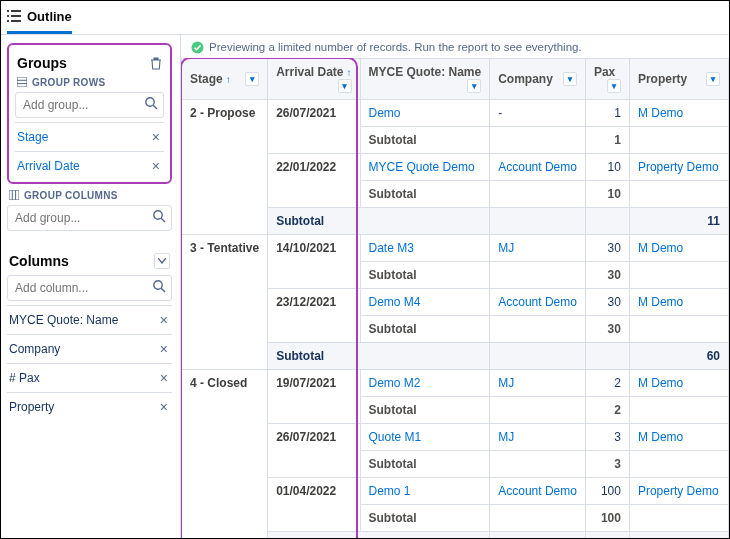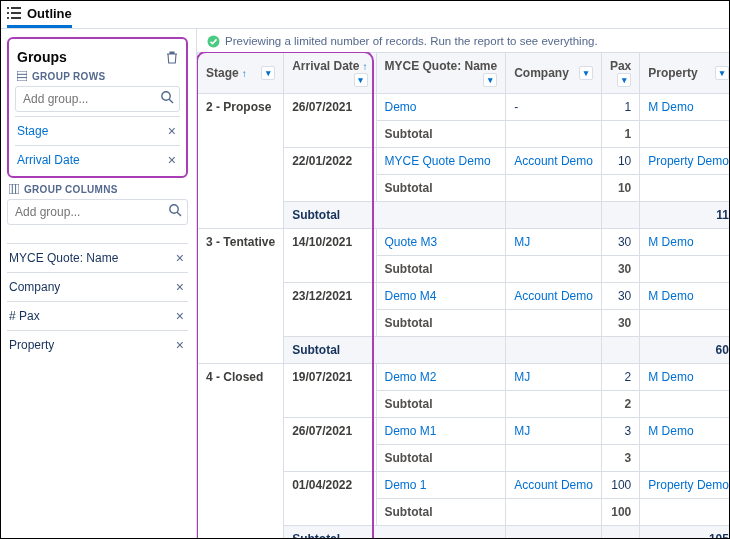--- a/index.html
+++ b/index.html
@@ -1,29 +1,29 @@
 <!DOCTYPE html>
 <html><head>
 <meta charset="utf-8">
 <style>
   * { box-sizing: border-box; margin: 0; padding: 0; }
   body { font-family: -apple-system, BlinkMacSystemFont, "Segoe UI", Arial, sans-serif; font-size: 12px; color: #16325c; background: #fff; width: 730px; height: 539px; overflow: hidden; border: 1px solid #000; }
   .shell { width: 100%; height: 100%; position: relative; display: flex; flex-direction: column; }
 
   
-  .tabbar { display: flex; align-items: center; height: 28px; border-bottom: 1px solid #d8dde6; padding: 0 6px; gap: 18px; }
+  .tabbar { display: flex; align-items: center; height: 34px; border-bottom: 1px solid #d8dde6; padding: 0 6px; gap: 18px; }
   .tab { display:flex; align-items:center; gap:6px; font-size:13px; font-weight:600; color:#54698d; height:100%; cursor:pointer; }
   .tab.active { color:#080707; border-bottom: 3px solid #0070d2; }
   .badge { background:#0070d2; color:#fff; border-radius:50%; width:18px; height:18px; display:inline-flex; align-items:center; justify-content:center; font-size:11px; font-weight:700;}
   .lines-icon, .funnel-icon { display:inline-block; }
 
   .body { flex:1; display:flex; overflow:hidden; }
 
   
-  .sidebar { width: 196px; border-right:1px solid #d8dde6; padding:8px 8px 8px 6px; overflow:hidden; }
+  .sidebar { width: 180px; border-right:1px solid #d8dde6; padding:8px 8px 8px 6px; overflow:hidden; }
   .panel-title { font-size:14px; font-weight:700; color:#080707; display:flex; justify-content:space-between; align-items:center; margin:4px 2px 6px 2px;}
   .panel-sub { font-size:10px; letter-spacing:0.03em; color:#54698d; font-weight:600; margin:6px 0 4px 2px; display:flex; align-items:flex-start; gap:5px;}
   .searchbox { position:relative; margin-bottom:4px;}
   .searchbox input { width:100%; border:1px solid #d8dde6; border-radius:3px; padding:5px 32px 5px 7px; font-size:12px; color:#54698d; }
   .searchbox .mag { position:absolute; right:6px; top:4px; color:#54698d; }
   .pill-row { border-top:1px solid #d8dde6; padding:6px 4px 6px 2px; display:flex; justify-content:space-between; align-items:center; font-size:12px; color:#0070d2; }
   .pill-row .x { color:#54698d; cursor:pointer; font-size:14px; }
   .pill-row.darktext { color:#16325c; }
   .spacer { height:14px;}
   .groups-box { border:2px solid #a93db8; border-radius:6px; padding:6px 6px 2px 6px; margin-bottom:6px;}
@@ -129,20 +129,37 @@
         <span class="mag">
           <svg width="14" height="14" viewBox="0 0 14 14">
               <circle cx="6" cy="6" r="4.2" stroke="#54698d" fill="none" stroke-width="1.4"></circle>
               <line x1="9.2" y1="9.2" x2="13" y2="13" stroke="#54698d" stroke-width="1.4"></line>
             </svg>
         </span>
       </div>
 
       <div class="spacer"></div>
 
+      <div class="panel-title">
+        <span>Columns</span>
+        <span style="color:#54698d; border:1px solid #d8dde6; width:16px; height:16px; display:inline-flex;align-items:center;justify-content:center;border-radius:2px;">
+          <svg width="8" height="6" viewBox="0 0 8 6">
+              <path d="M0 0l4 5 4-5" fill="none" stroke="#54698d" stroke-width="1.4"></path>
+            </svg>
+        </span>
+      </div>
+      <div class="searchbox">
+        <input placeholder="Add column..." style="">
+        <span class="mag">
+          <svg width="14" height="14" viewBox="0 0 14 14">
+              <circle cx="6" cy="6" r="4.2" stroke="#54698d" fill="none" stroke-width="1.4"></circle>
+              <line x1="9.2" y1="9.2" x2="13" y2="13" stroke="#54698d" stroke-width="1.4"></line>
+            </svg>
+        </span>
+      </div>
       <div class="pill-row darktext">
         <span>MYCE Quote: Name</span>
         <span class="x">×</span>
       </div>
       <div class="pill-row darktext">
         <span>Company</span>
         <span class="x">×</span>
       </div>
       <div class="pill-row darktext">
         <span># Pax</span>
@@ -207,21 +224,21 @@
               </tr>
               <tr class="grpsub">
                 <td colspan="2">Subtotal</td>
                 <td></td>
                 <td></td>
                 <td class="num">11</td>
               </tr>
               <tr>
                 <td class="rowspan" rowspan="5">3 - Tentative</td>
                 <td rowspan="2" class="rowspan">14/10/2021</td>
-                <td class="link">Quote M3</td>
+                <td class="link">Date M3</td>
                 <td class="link">MJ</td>
                 <td class="num">30</td>
                 <td class="link">M Demo</td>
               </tr>
               <tr class="subtotal">
                 <td>Subtotal</td>
                 <td></td>
                 <td class="num">30</td>
                 <td></td>
               </tr>
@@ -253,21 +270,21 @@
                 <td class="link">M Demo</td>
               </tr>
               <tr class="subtotal">
                 <td>Subtotal</td>
                 <td></td>
                 <td class="num">2</td>
                 <td></td>
               </tr>
               <tr>
                 <td rowspan="2" class="rowspan">26/07/2021</td>
-                <td class="link">Demo M1</td>
+                <td class="link">Quote M1</td>
                 <td class="link">MJ</td>
                 <td class="num">3</td>
                 <td class="link">M Demo</td>
               </tr>
               <tr class="subtotal">
                 <td>Subtotal</td>
                 <td></td>
                 <td class="num">3</td>
                 <td></td>
               </tr>

